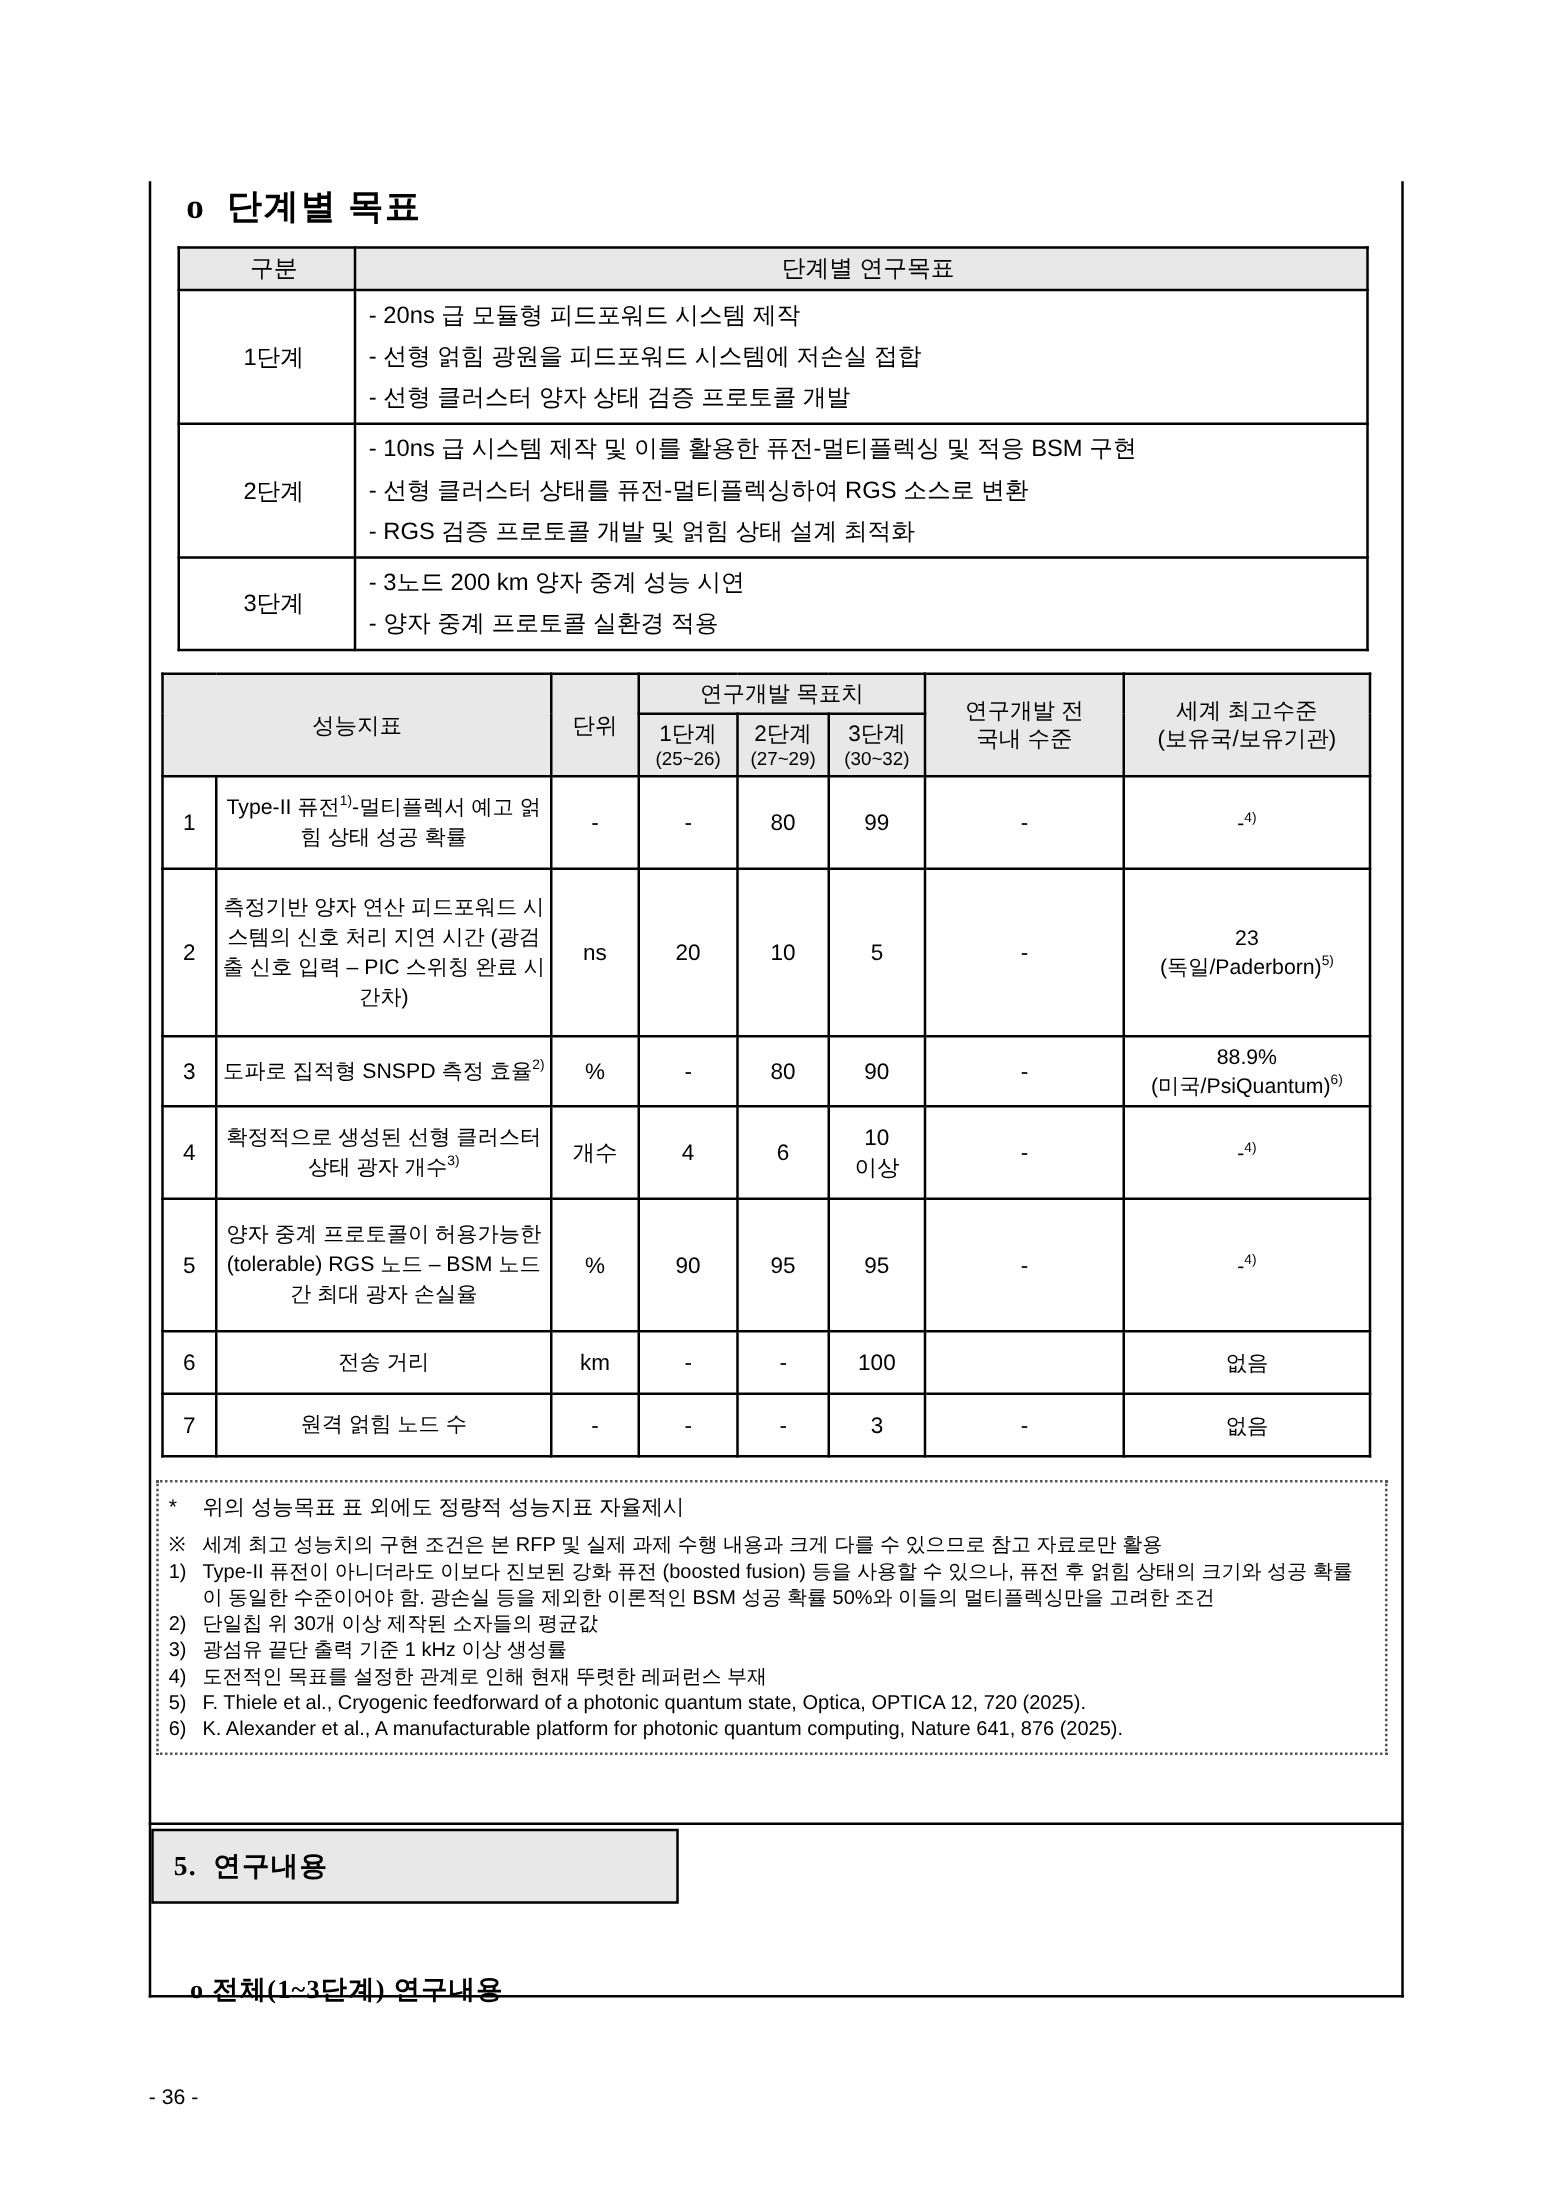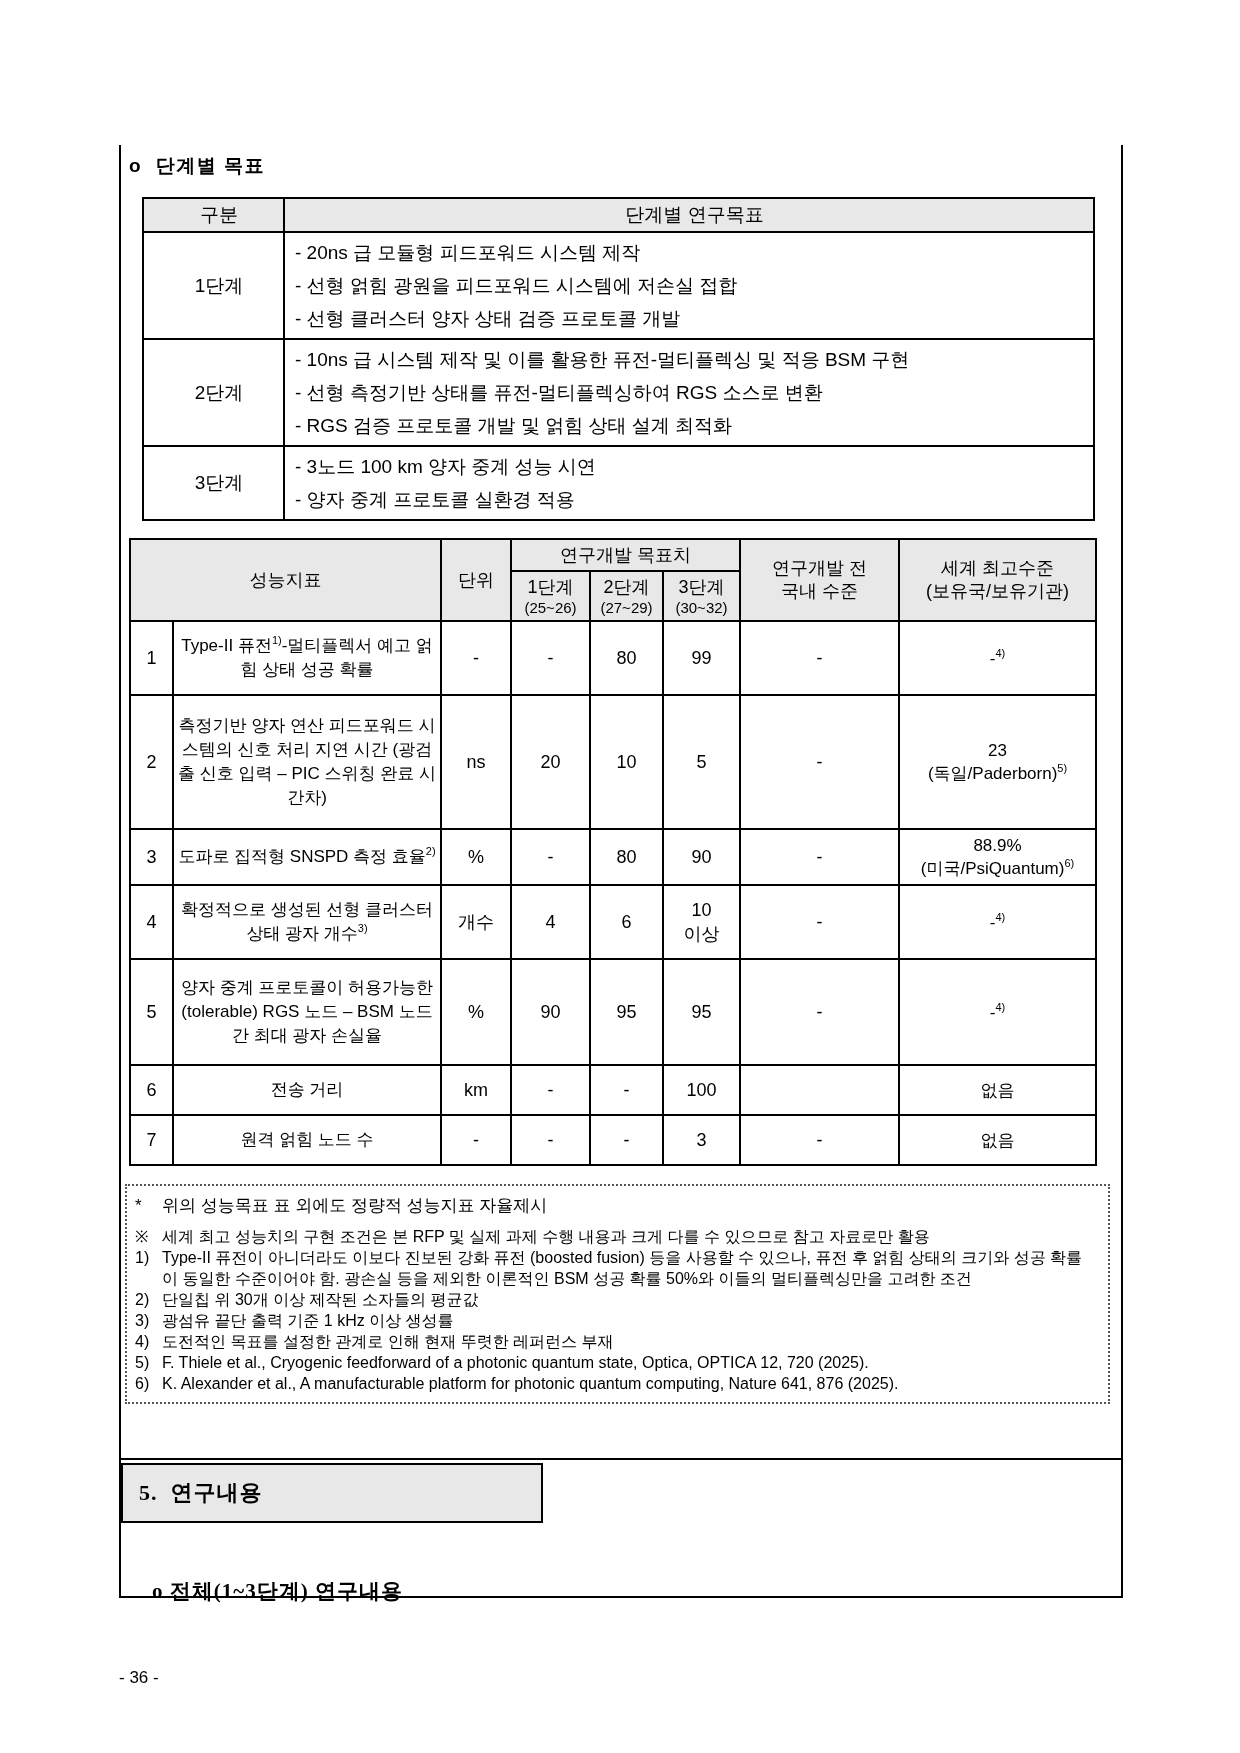--- a/index.html
+++ b/index.html
@@ -5,22 +5,22 @@
   html,body{margin:0;padding:0;background:#fff;}
   body{width:1240px;height:1753px;position:relative;color:#000;
        font-family:"Liberation Sans",sans-serif;}
   .page{position:absolute;left:0;top:0;width:1240px;height:1753px;background:#fff;overflow:hidden;}
 
   
   .outer-box{position:absolute;left:119px;top:145px;width:1004px;height:1315px;
              box-sizing:border-box;border-left:2px solid #000;border-right:2px solid #000;
              border-bottom:2px solid #000;}
 
-  .sec-heading{font-family:Liberation Sans, sans-serif;font-weight:bold;font-size:19px;
-               letter-spacing:1.5px;margin:6px 0 0 8px;line-height:30px;white-space:pre;}
+  .sec-heading{font-family:Liberation Serif, serif;font-weight:bold;font-size:28px;
+               letter-spacing:1.5px;margin:6px 0 0 28px;line-height:30px;white-space:pre;}
   .sec-heading.second{margin-top:38px;}
 
   
   table{border-collapse:collapse;table-layout:fixed;}
   .t1{margin:16px 0 0 21px;width:953px;}
   .t1 th,.t1 td{border:2px solid #000;box-sizing:border-box;padding-left:12px;}
   .t1 thead tr{height:34px;}
   .t1 thead th{background:#e8e8e8;font-weight:normal;font-size:19px;}
   .t1 .c-gubun{width:141px;}
   .t1 td.phase{text-align:center;font-size:19px;}
@@ -90,28 +90,28 @@
           <td class="goals">
             <div>- 20ns 급 모듈형 피드포워드 시스템 제작</div>
             <div>- 선형 얽힘 광원을 피드포워드 시스템에 저손실 접합</div>
             <div>- 선형 클러스터 양자 상태 검증 프로토콜 개발</div>
           </td>
         </tr>
         <tr class="r3l">
           <td class="phase">2단계</td>
           <td class="goals">
             <div>- 10ns 급 시스템 제작 및 이를 활용한 퓨전-멀티플렉싱 및 적응 BSM 구현</div>
-            <div>- 선형 측정기반 상태를 퓨전-멀티플렉싱하여 RGS 소스로 변환</div>
+            <div>- 선형 클러스터 상태를 퓨전-멀티플렉싱하여 RGS 소스로 변환</div>
             <div>- RGS 검증 프로토콜 개발 및 얽힘 상태 설계 최적화</div>
           </td>
         </tr>
         <tr class="r2l">
           <td class="phase">3단계</td>
           <td class="goals">
-            <div>- 3노드 100 km 양자 중계 성능 시연</div>
+            <div>- 3노드 200 km 양자 중계 성능 시연</div>
             <div>- 양자 중계 프로토콜 실환경 적용</div>
           </td>
         </tr>
       </tbody>
     </table>
 
 
     <table class="t2">
       <colgroup>
         <col class="co-no">

